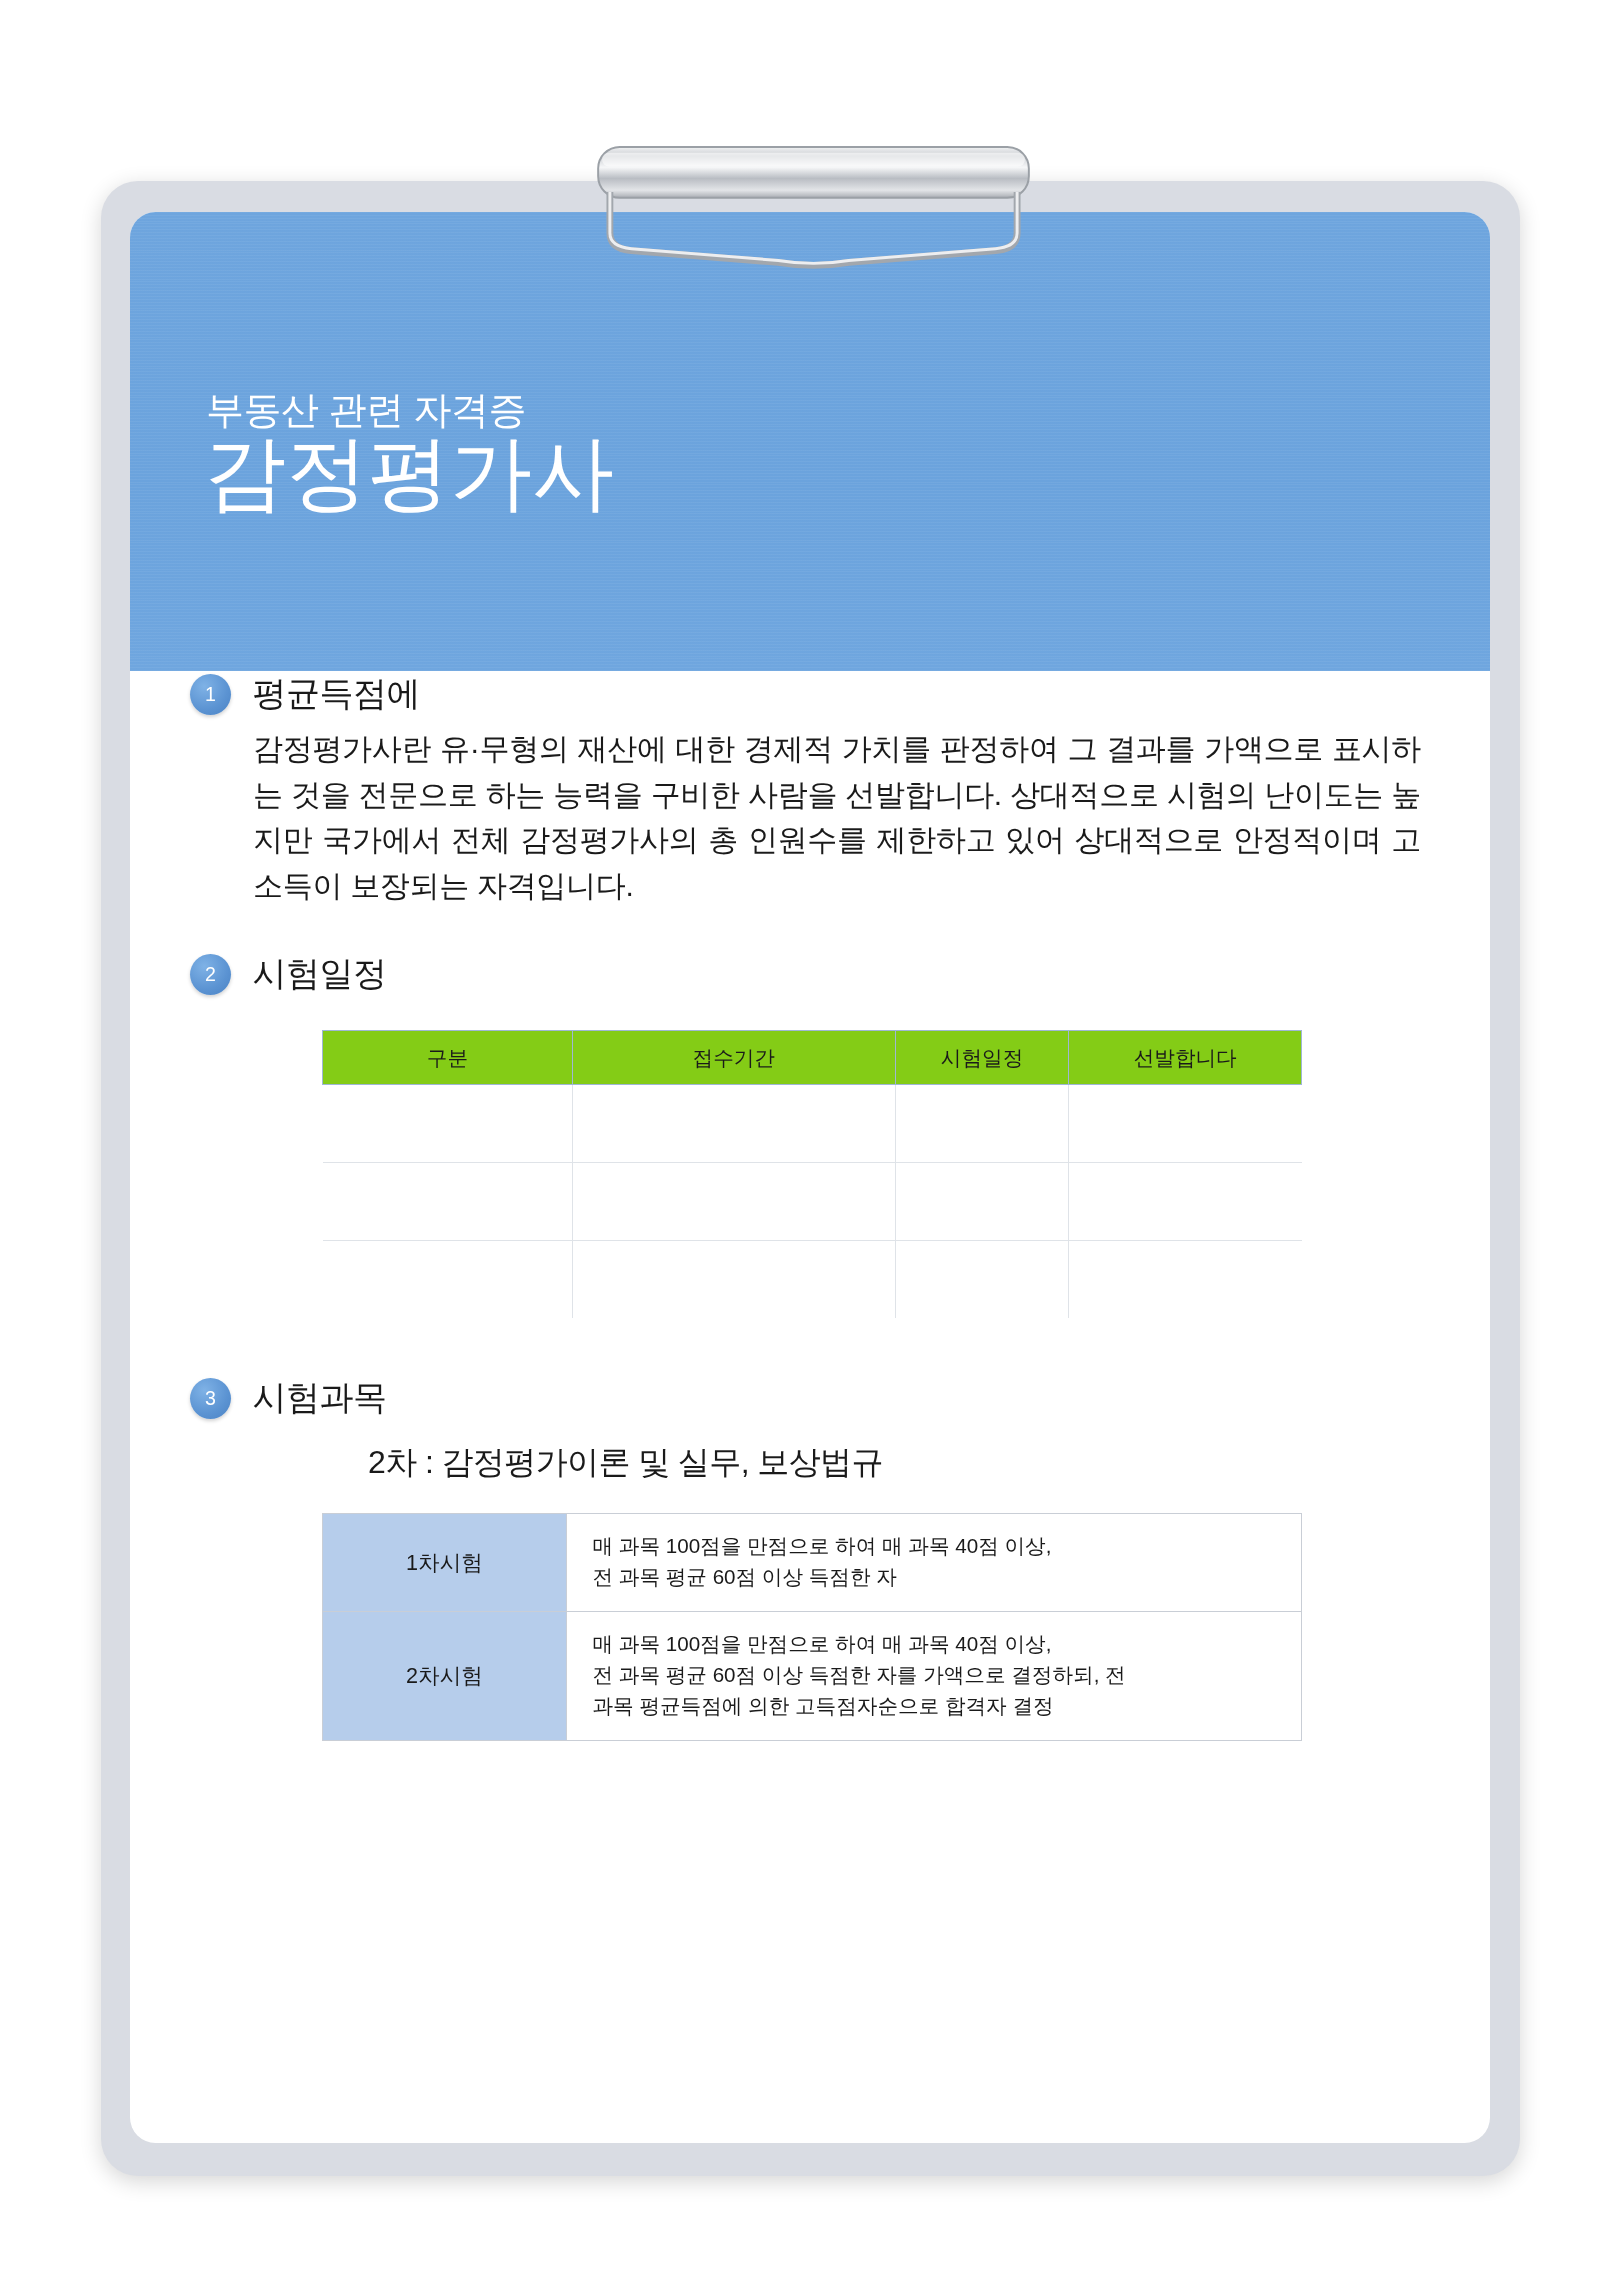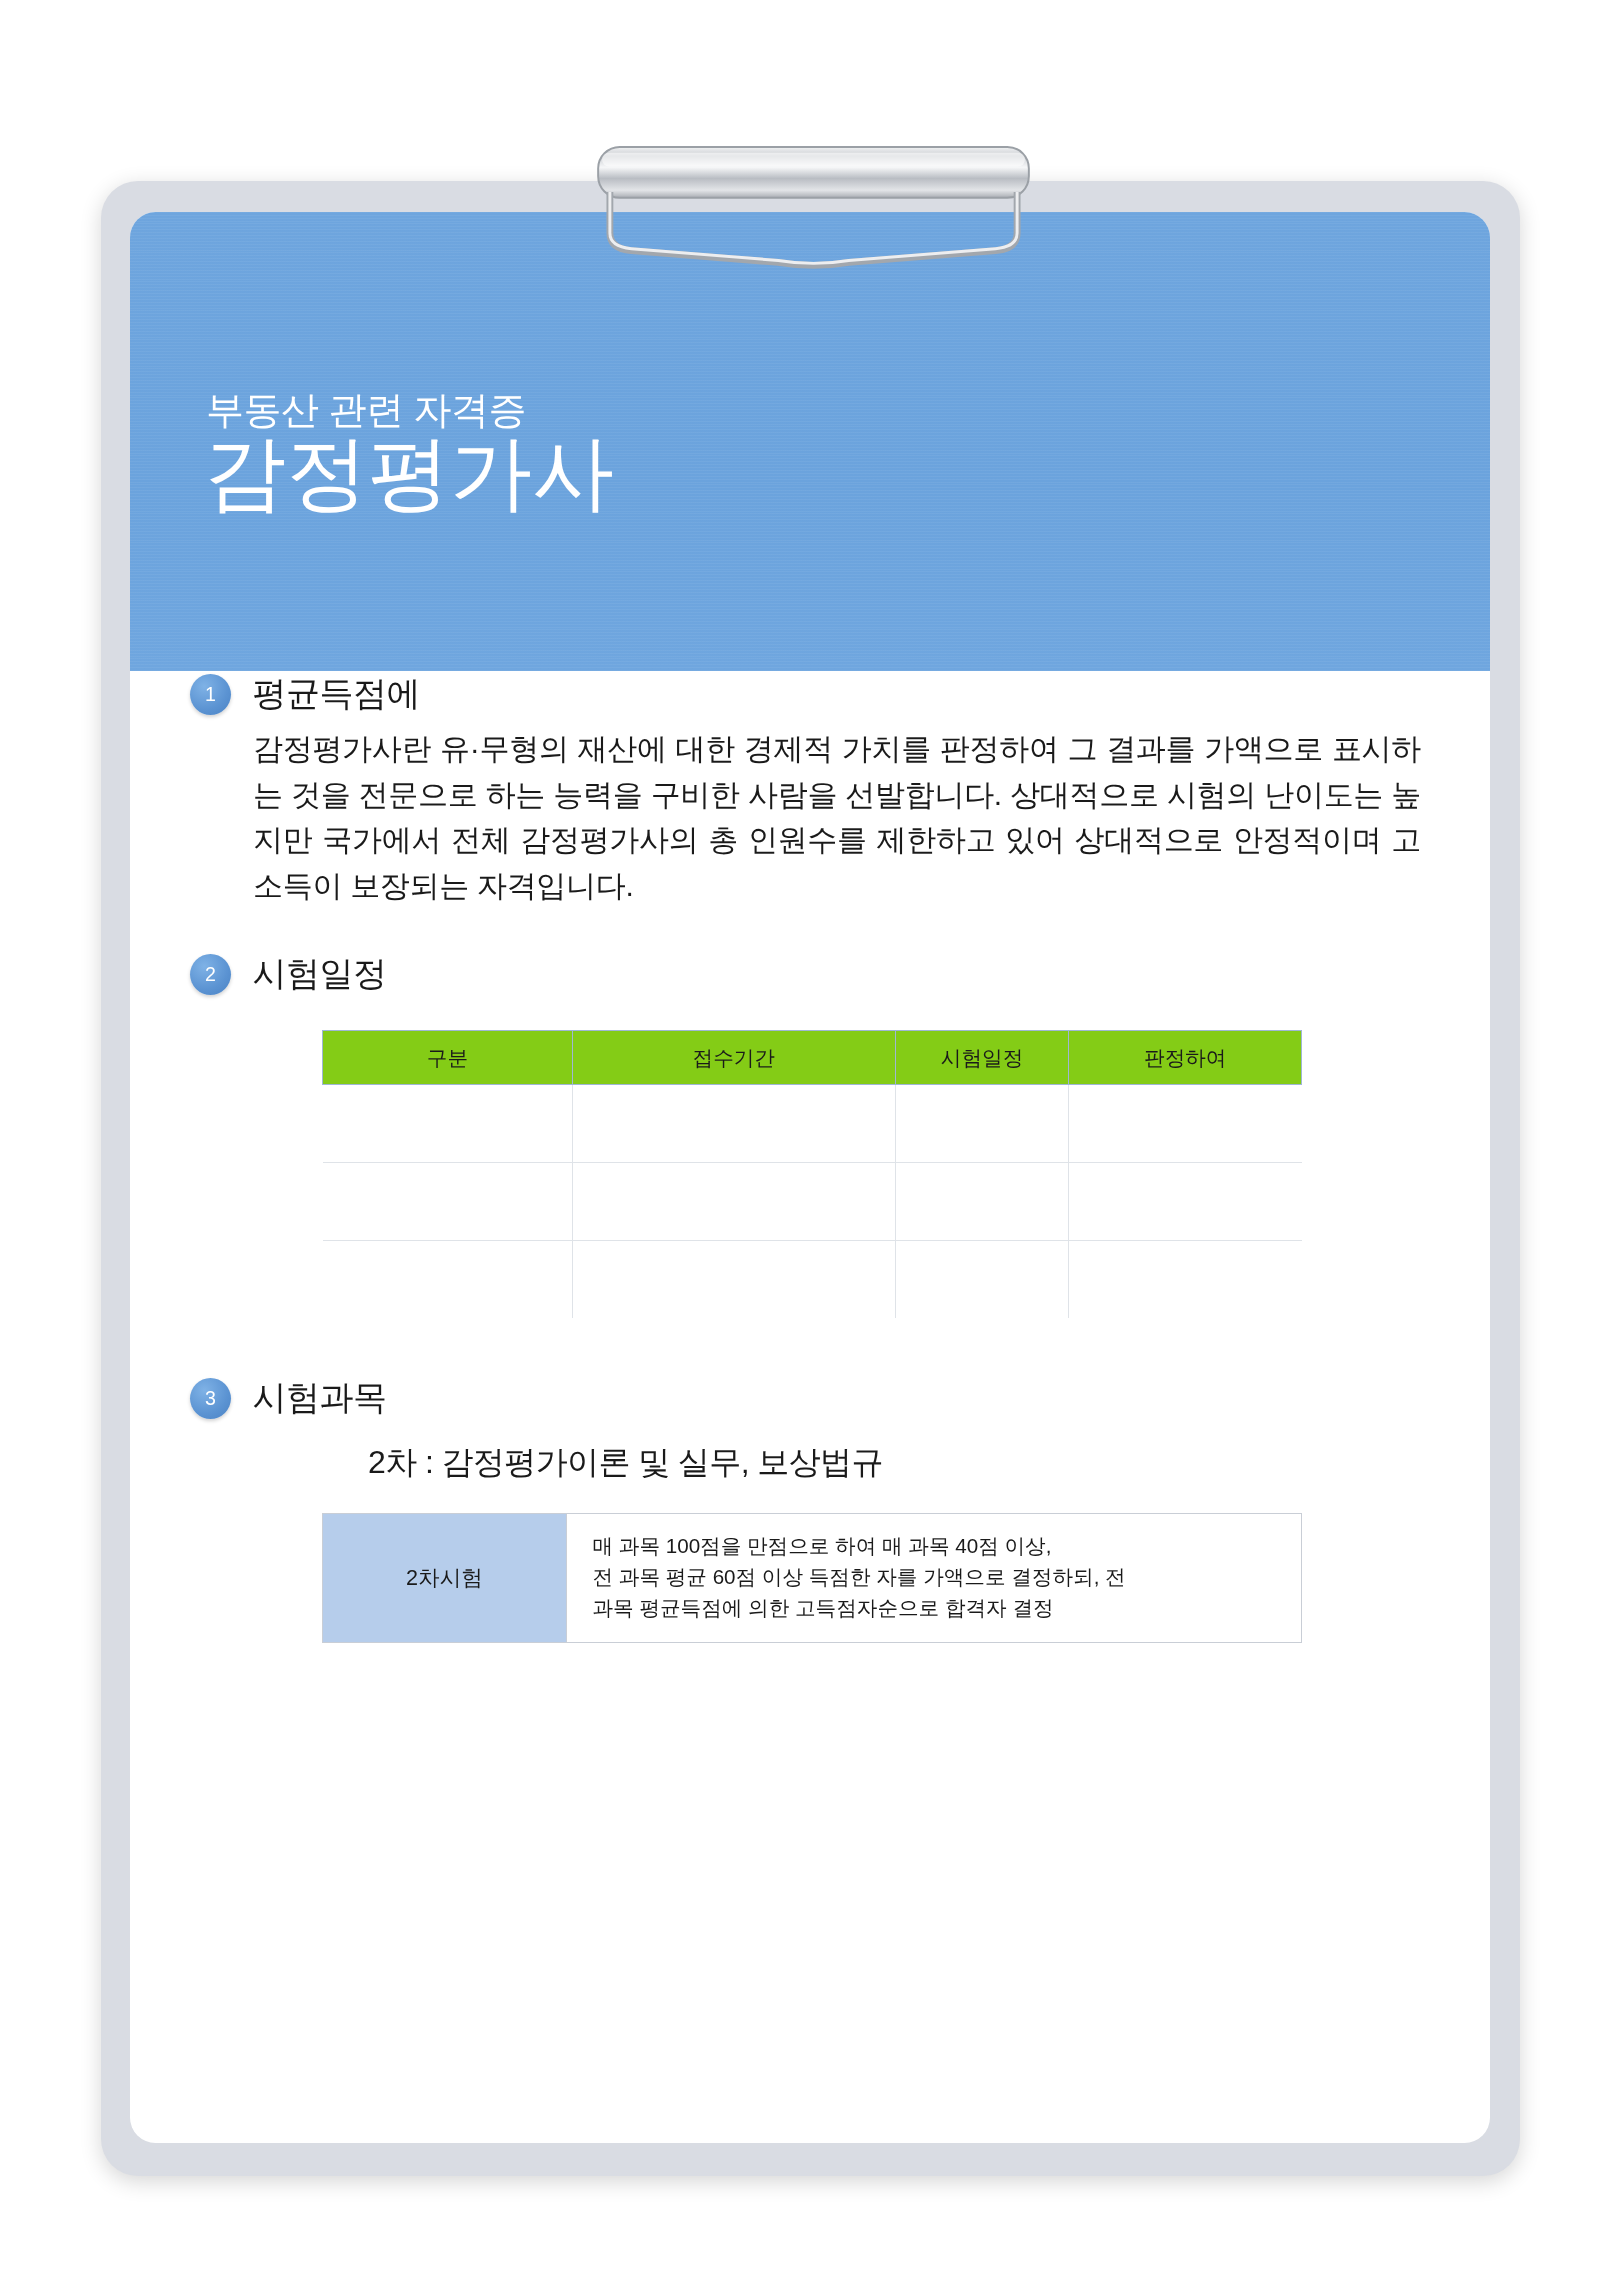--- a/index.html
+++ b/index.html
@@ -235,21 +235,21 @@
             <div class="sec-title">시험일정</div>
           </div>
 
           <div class="sched-wrap">
             <table class="sched">
               <thead>
                 <tr>
                   <th class="col-1">구분</th>
                   <th class="col-2">접수기간</th>
                   <th class="col-3">시험일정</th>
-                  <th class="col-4">판정하여</th>
+                  <th class="col-4">선발합니다</th>
                 </tr>
               </thead>
               <tbody>
                 <tr>
                   <td></td>
                   <td></td>
                   <td></td>
                   <td></td>
                 </tr>
                 <tr>
@@ -277,20 +277,27 @@
             <div class="sec-title">시험과목</div>
           </div>
 
           <div class="subjects">
             <div>2차 : 감정평가이론 및 실무, 보상법규</div>
           </div>
 
           <div class="pass-wrap">
             <table class="pass">
               <tbody>
+                <tr>
+                  <td class="lbl">1차시험</td>
+                  <td class="desc">
+                    <div>매 과목 100점을 만점으로 하여 매 과목 40점 이상,</div>
+                    <div>전 과목 평균 60점 이상 득점한 자</div>
+                  </td>
+                </tr>
                 <tr>
                   <td class="lbl">2차시험</td>
                   <td class="desc">
                     <div>매 과목 100점을 만점으로 하여 매 과목 40점 이상,</div>
                     <div>전 과목 평균 60점 이상 득점한 자를 가액으로 결정하되, 전</div>
                     <div>과목 평균득점에 의한 고득점자순으로 합격자 결정</div>
                   </td>
                 </tr>
               </tbody>
             </table>

